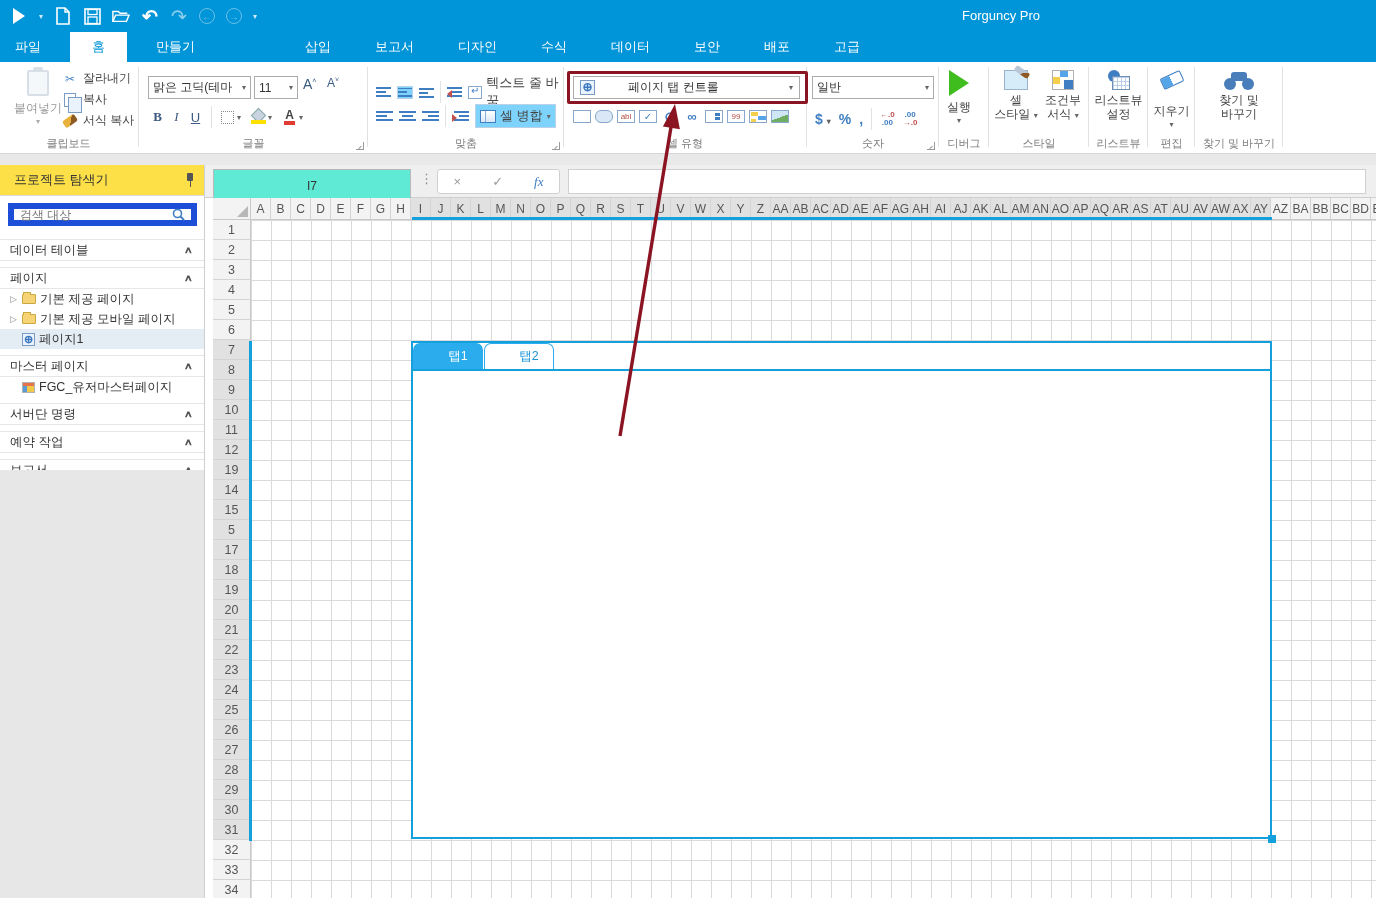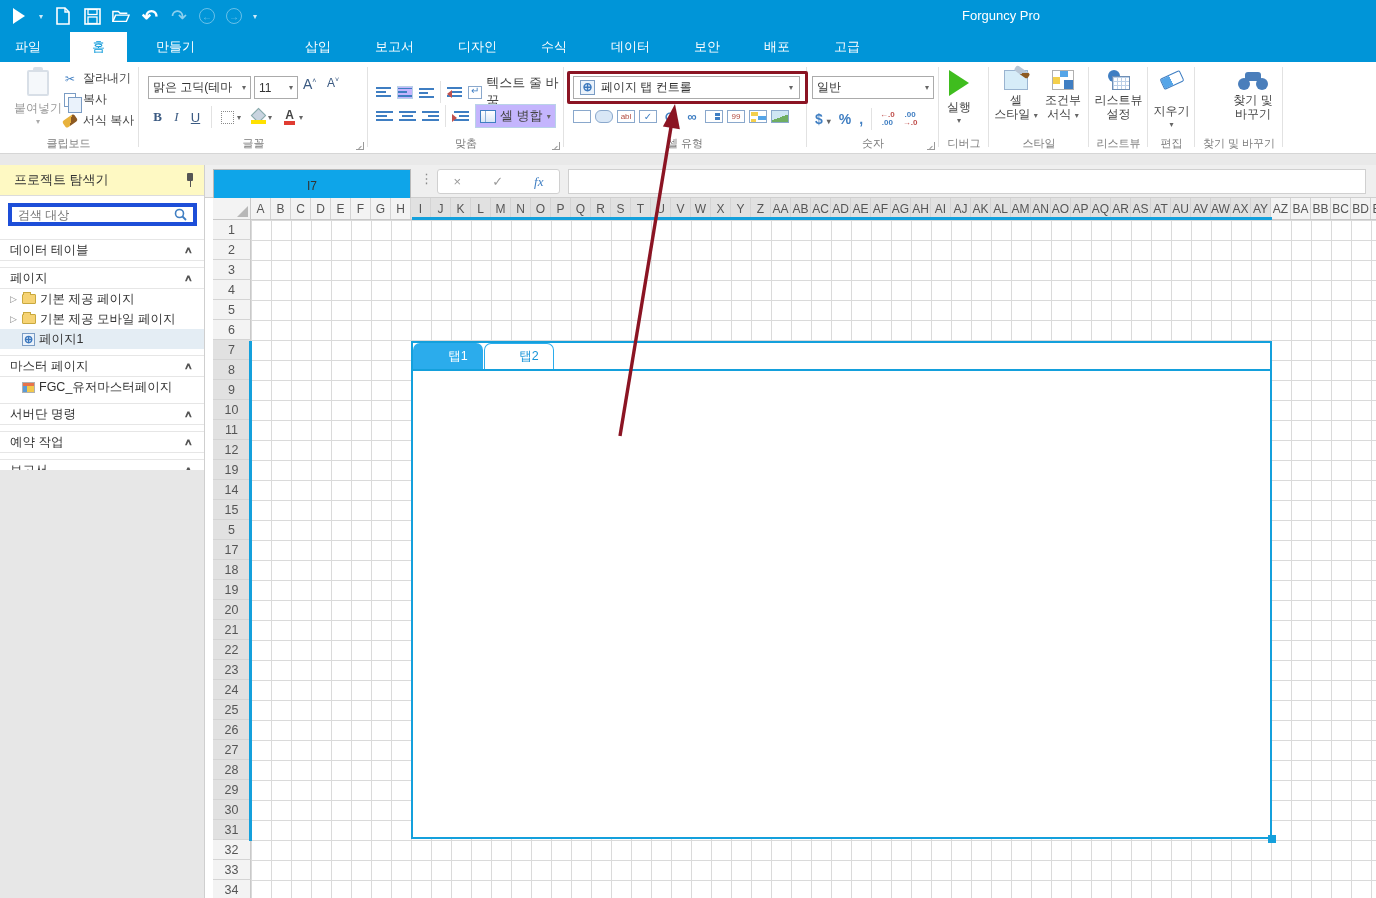--- a/index.html
+++ b/index.html
@@ -43,21 +43,21 @@
   .combo { background:#fff; border:1px solid #ababab; height:23px; display:flex; align-items:center; font-size:12px; color:#333; padding:0 4px; justify-content:space-between; }
   .fbtn { min-width:19px; height:21px; display:inline-flex; align-items:center; justify-content:center; font-size:13px; color:#3b5a82; }
   .border-ic { width:13px; height:13px; border:1px dotted #8a8a8a; }
   .fill-ic { position:relative; width:15px; height:14px; }
   .fill-ic::before { content:""; position:absolute; left:2px; top:0; width:9px; height:9px; background:#c9d4e0; transform:rotate(45deg); border:1px solid #8aa; }
   .fill-ic::after { content:""; position:absolute; left:0; bottom:0; width:15px; height:4px; background:#ffe100; }
   .fontcolor-ic { font-size:12px; font-weight:bold; color:#444; border-bottom:4px solid #e03c32; line-height:11px; padding:0 1px; }
   
   .al { width:17px; height:13px; display:flex; flex-direction:column; gap:2px; padding:1px 0; }
   .al i { display:block; height:2px; background:#3f7ec2; }
-  .al.sel-bg, .btn-hl { background:#c4b5fd; border:1px solid #b9d2e8; }
+  .al.sel-bg, .btn-hl { background:#7dd3fc; border:1px solid #b9d2e8; }
   .al.vt { justify-content:flex-start; } .al.vm { justify-content:center; } .al.vb { justify-content:flex-end; }
   .al.hl i:nth-child(2), .al.vt i:nth-child(2), .al.vm i:nth-child(2), .al.vb i:nth-child(2) { width:65%; }
   .al.hc i:nth-child(2) { width:65%; margin:0 auto; }
   .al.hr i:nth-child(2) { width:65%; margin-left:auto; }
   .indent-ic { position:relative; width:17px; height:13px; }
   .indent-ic i { position:absolute; right:0; display:block; height:2px; width:10px; background:#3f7ec2; }
   .indent-ic i:nth-child(1){top:1px; width:15px;} .indent-ic i:nth-child(2){top:5px;} .indent-ic i:nth-child(3){top:9px; width:15px;}
   .indent-ic::after { content:""; position:absolute; left:0; top:4px; border-top:4px solid transparent; border-bottom:4px solid transparent; }
   .indent-ic.in::after { border-left:5px solid #c0504d; }
   .indent-ic.out::after { border-right:5px solid #c0504d; }
@@ -99,34 +99,34 @@
        linear-gradient(to right,#bcd0e8 1px,transparent 1px) 0 0/4px 100%,
        linear-gradient(to bottom,#bcd0e8 1px,transparent 1px) 0 0/100% 4px,#fff; }
   .eraser-ic { width:22px; height:12px; border:1px solid #3f7ec2; border-radius:2px; transform:rotate(-25deg); background:linear-gradient(to right,#55a5e8 45%,#fff 45%); margin-top:6px; }
   .bino-ic { position:relative; width:30px; height:20px; }
   .bino-ic::before, .bino-ic::after { content:""; position:absolute; bottom:0; width:12px; height:12px; border-radius:50%; background:#4a7ebb; }
   .bino-ic::before { left:0; } .bino-ic::after { right:0; }
   .bino-ic i { position:absolute; top:2px; left:7px; right:7px; height:9px; background:#4a7ebb; border-radius:3px 3px 0 0; }
   
   #grayband { position:absolute; left:0; top:153px; width:1376px; height:12px; background:#e9e9e9; border-top:1px solid #d6d6d6; }
   #toolrow { position:absolute; left:0; top:165px; width:1376px; height:33px; background:#efefef; border-bottom:1px solid #cfcfcf; }
-  #namebox { position:absolute; left:213px; top:4px; width:198px; height:33px; background:#0ea5e9; border:1px solid #b9b9b9; display:flex; align-items:center; justify-content:center; font-size:12px; color:#333; }
+  #namebox { position:absolute; left:213px; top:4px; width:198px; height:33px; background:#5eead4; border:1px solid #b9b9b9; display:flex; align-items:center; justify-content:center; font-size:12px; color:#333; }
   #nb-dots { position:absolute; left:420px; top:6px; color:#8a8a8a; font-size:13px; }
   #fx-box { position:absolute; left:437px; top:4px; width:123px; height:25px; background:#fff; border:1px solid #d0d0d0; border-radius:3px; display:flex; align-items:center; justify-content:space-around; }
   #fx-box .x { color:#9a9a9a; font-size:13px; }
   #fx-box .ck { color:#9a9a9a; font-size:13px; }
   #fx-box .fx { color:#3f7ec2; font-size:13px; font-style:italic; font-family:"Liberation Serif", serif; }
   #formula-input { position:absolute; left:568px; top:4px; width:798px; height:25px; background:#fff; border:1px solid #d0d0d0; }
   
   #sidebar { position:absolute; left:0; top:165px; width:205px; height:733px; background:#fff; border-right:1px solid #cfcfcf; }
-  #sb-title { height:31px; background:#fef9c3; border-bottom:1px solid #dcdcdc; display:flex; align-items:center; justify-content:space-between; padding:0 10px 0 14px; font-size:13px; color:#333; }
+  #sb-title { height:31px; background:#fde047; border-bottom:1px solid #dcdcdc; display:flex; align-items:center; justify-content:space-between; padding:0 10px 0 14px; font-size:13px; color:#333; }
   .pin-ic { position:relative; width:8px; height:14px; }
   .pin-ic::before { content:""; position:absolute; left:1px; top:0; width:6px; height:8px; background:#555; border-radius:1px; }
   .pin-ic::after { content:""; position:absolute; left:3.5px; top:8px; width:1px; height:6px; background:#555; }
-  #sb-search { position:absolute; left:8px; top:38px; width:189px; height:23px; background:#fff; border:4px solid #1d4ed8; display:flex; align-items:center; justify-content:space-between; padding:0 6px; }
+  #sb-search { position:absolute; left:8px; top:38px; width:189px; height:23px; background:#fff; border:6px solid #1d4ed8; display:flex; align-items:center; justify-content:space-between; padding:0 6px; }
   #sb-search input { border:none; outline:none; width:150px; font-size:12px; color:#999; font-family:inherit; background:transparent; }
   #sb-sections { position:absolute; left:0; top:68px; width:100%; }
   .sb-sec-head { height:22px; margin-top:6px; border-top:1px solid #e6e6e6; border-bottom:1px solid #e6e6e6; display:flex; align-items:center; justify-content:space-between; padding:0 12px 0 10px; font-size:12.5px; color:#333; background:#fff; }
   .chev { font-size:9px; color:#555; font-weight:bold; transform:scaleX(1.4); }
   .sb-item { height:20px; display:flex; align-items:center; gap:4px; padding-left:10px; font-size:12.5px; color:#333; background:#fff; }
   .sb-item.selected { background:#e4edf4; }
   .exp-arrow { color:#8a8a8a; font-size:9px; width:8px; }
   .folder-ic { width:14px; height:10px; background:#f6d374; border:1px solid #c9a93f; border-radius:1px; position:relative; }
   .folder-ic::before { content:""; position:absolute; left:0; top:-3px; width:6px; height:2px; background:#f6d374; border:1px solid #c9a93f; border-bottom:none; }
   .mp-ic { width:13px; height:11px; border:1px solid #b0b0b0; background:linear-gradient(#e8734a,#e8734a) 0 0/100% 3px no-repeat, linear-gradient(to right,#5b9bd5 4px,#f2c84b 4px); }
@@ -328,21 +328,21 @@
       </span>
     </div>
     <div class="rg-label">맞춤</div>
     <span class="launcher"></span>
   </div>
   <div class="rsep" style="left:563px;"></div>
 
   <div class="rgroup" style="left:565px;width:240px;">
     <div id="celltype-dd">
       <span class="pagetab-ic">⊕</span>
-      <span style="flex:1;">페이지 탭 컨트롤</span>
+      <span style="flex:1;margin-left:27px;">페이지 탭 컨트롤</span>
       <span class="caret">▾</span>
     </div>
     <div class="ct-row">
         <span class="ct button-cell"></span>
         <span class="ct rounded-button-cell"></span>
         <span class="ct text-cell">abl</span>
         <span class="ct checkbox-cell">✓</span>
         <span class="ct radio-cell">⊙</span>
         <span class="ct hyperlink-cell">∞</span>
         <span class="ct combobox-cell"></span>
@@ -408,21 +408,21 @@
     <div class="bigbtn" style="position:absolute;left:3px;top:6px;width:37px;">
       <span class="eraser-ic"></span>
       <span style="margin-top:17px;">지우기</span>
       <span class="caret">▾</span>
     </div>
     <div class="rg-label">편집</div>
   </div>
   <div class="rsep" style="left:1194px;"></div>
 
   <div class="rgroup" style="left:1197px;width:84px;">
-    <div class="bigbtn" style="position:absolute;left:28px;top:8px;width:56px;">
+    <div class="bigbtn" style="position:absolute;left:14px;top:8px;width:56px;">
       <span class="bino-ic">
           <i></i>
         </span>
       <span class="two-line" style="margin-top:3px;"><span>찾기 및</span><br><span>바꾸기</span></span>
     </div>
     <div class="rg-label">찾기 및 바꾸기</div>
   </div>
   <div class="rsep" style="left:1282px;"></div>
 </div>
 

